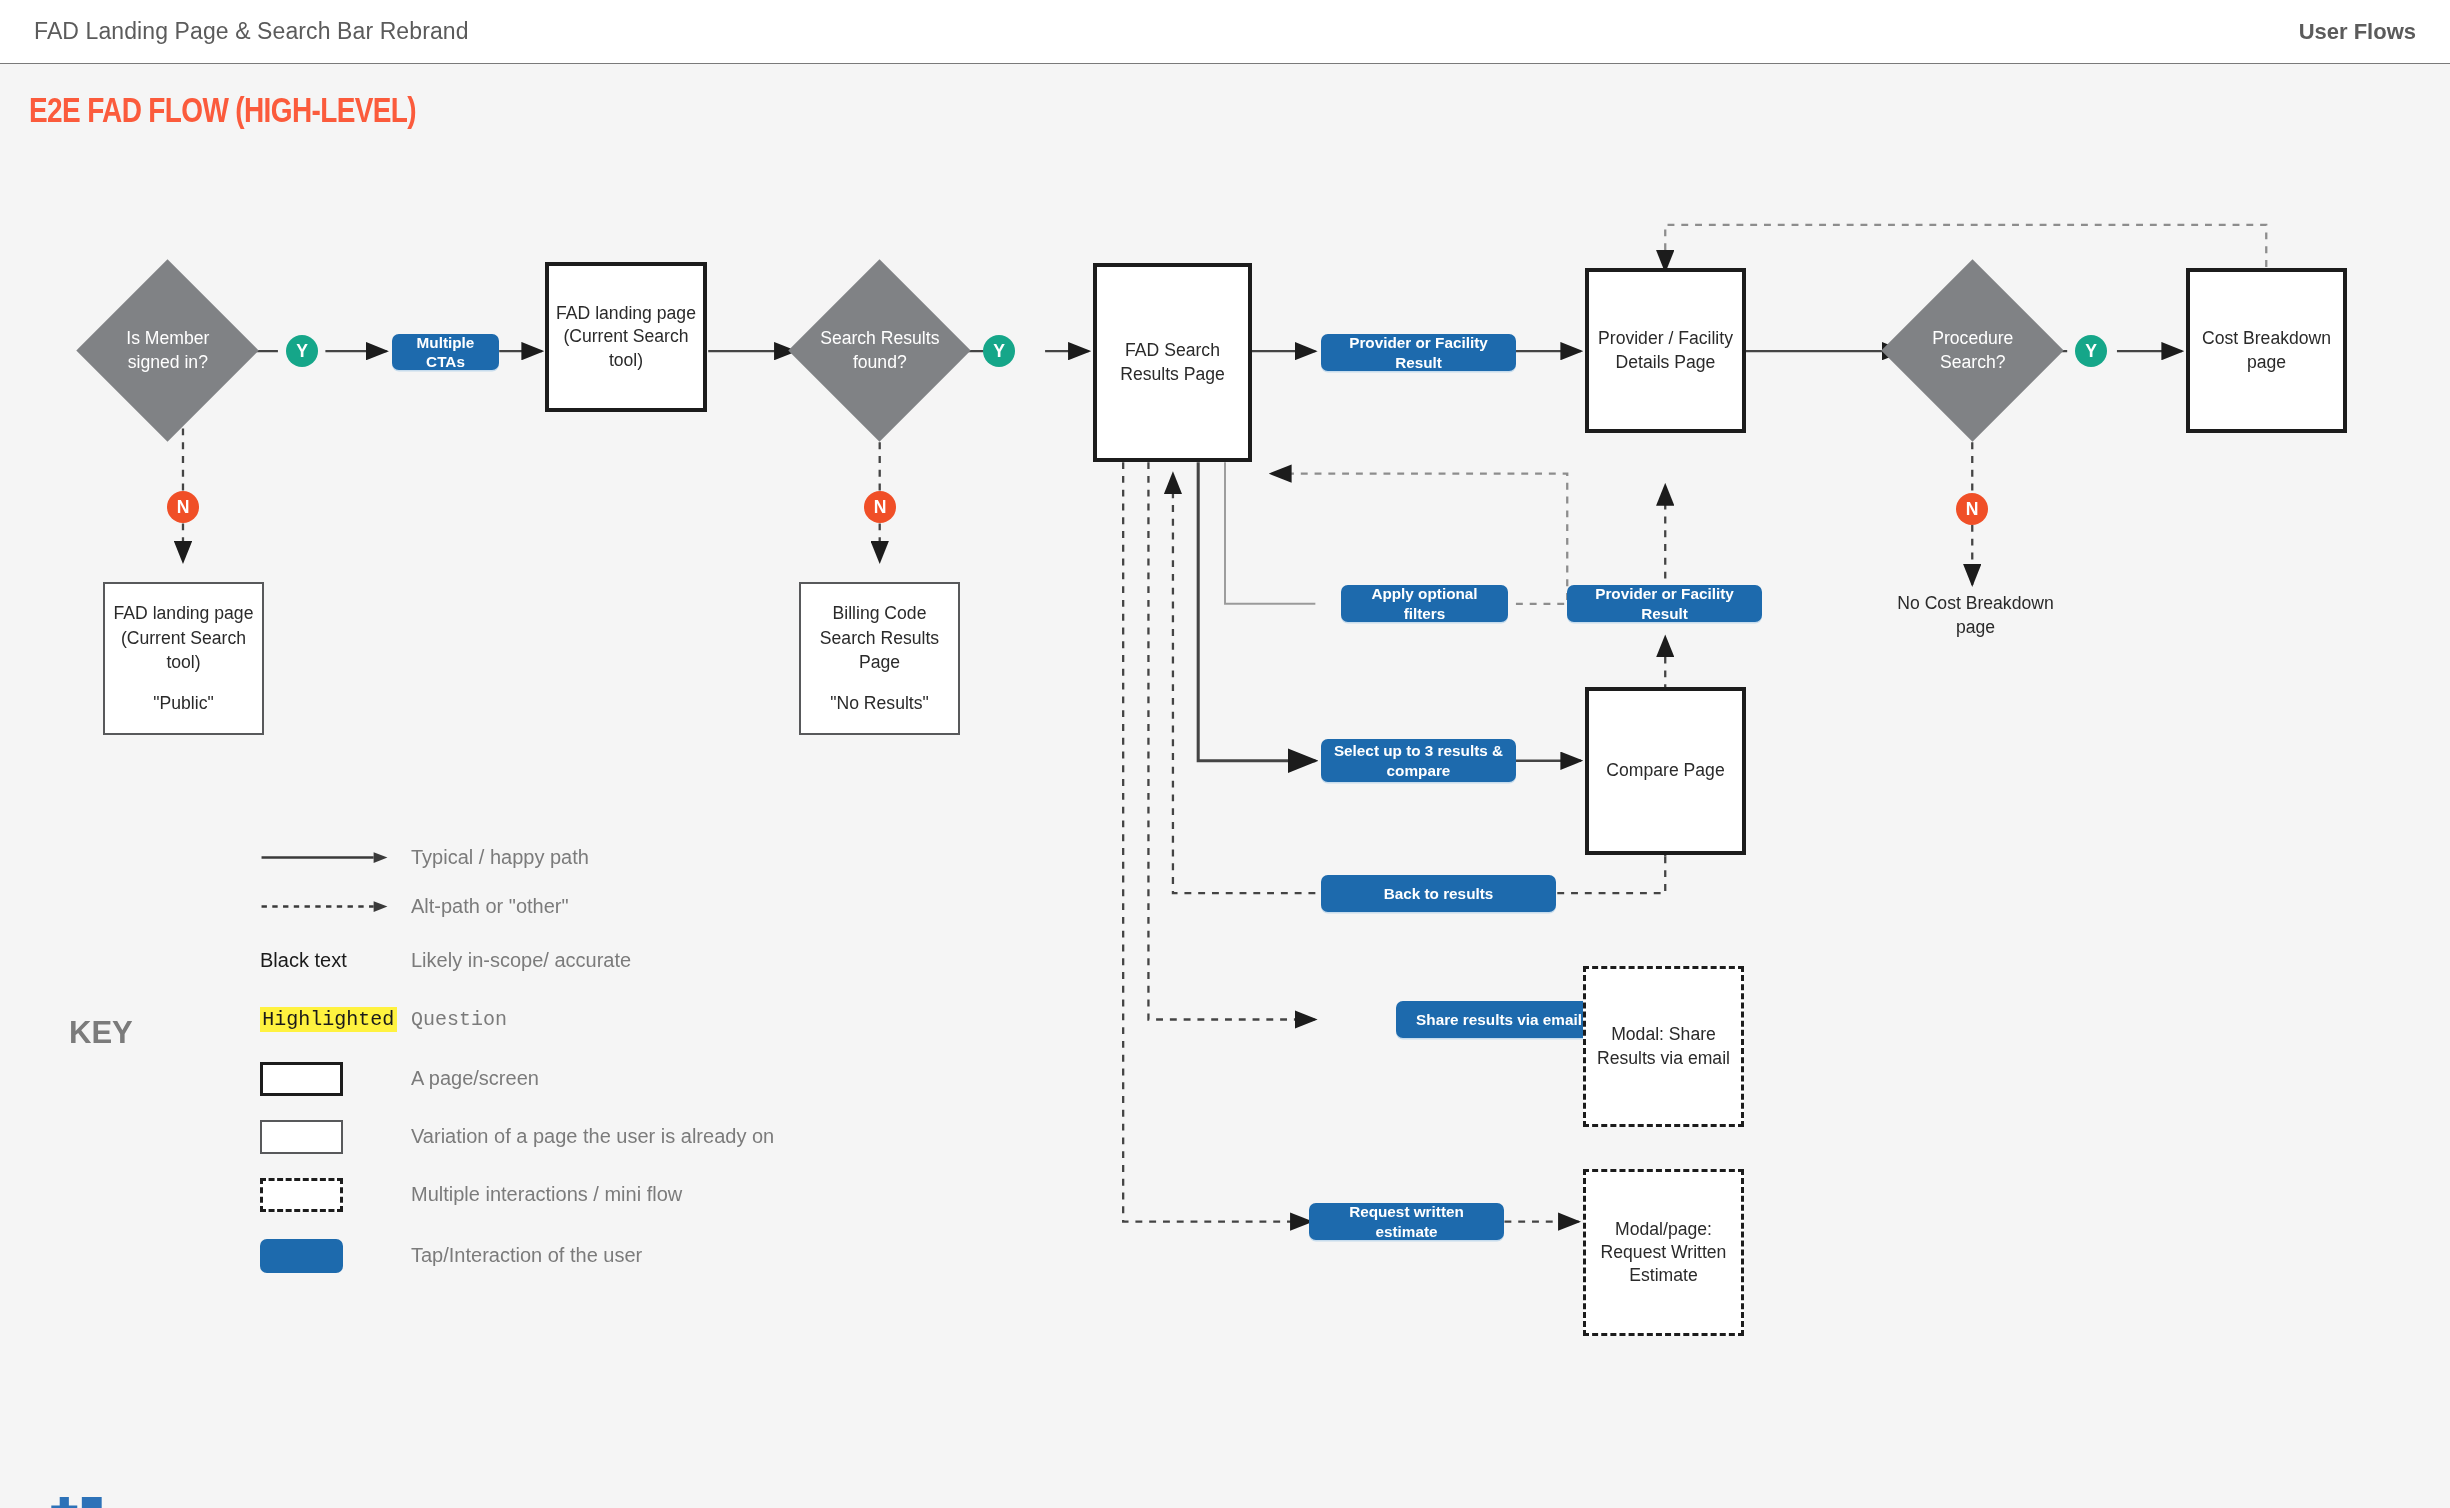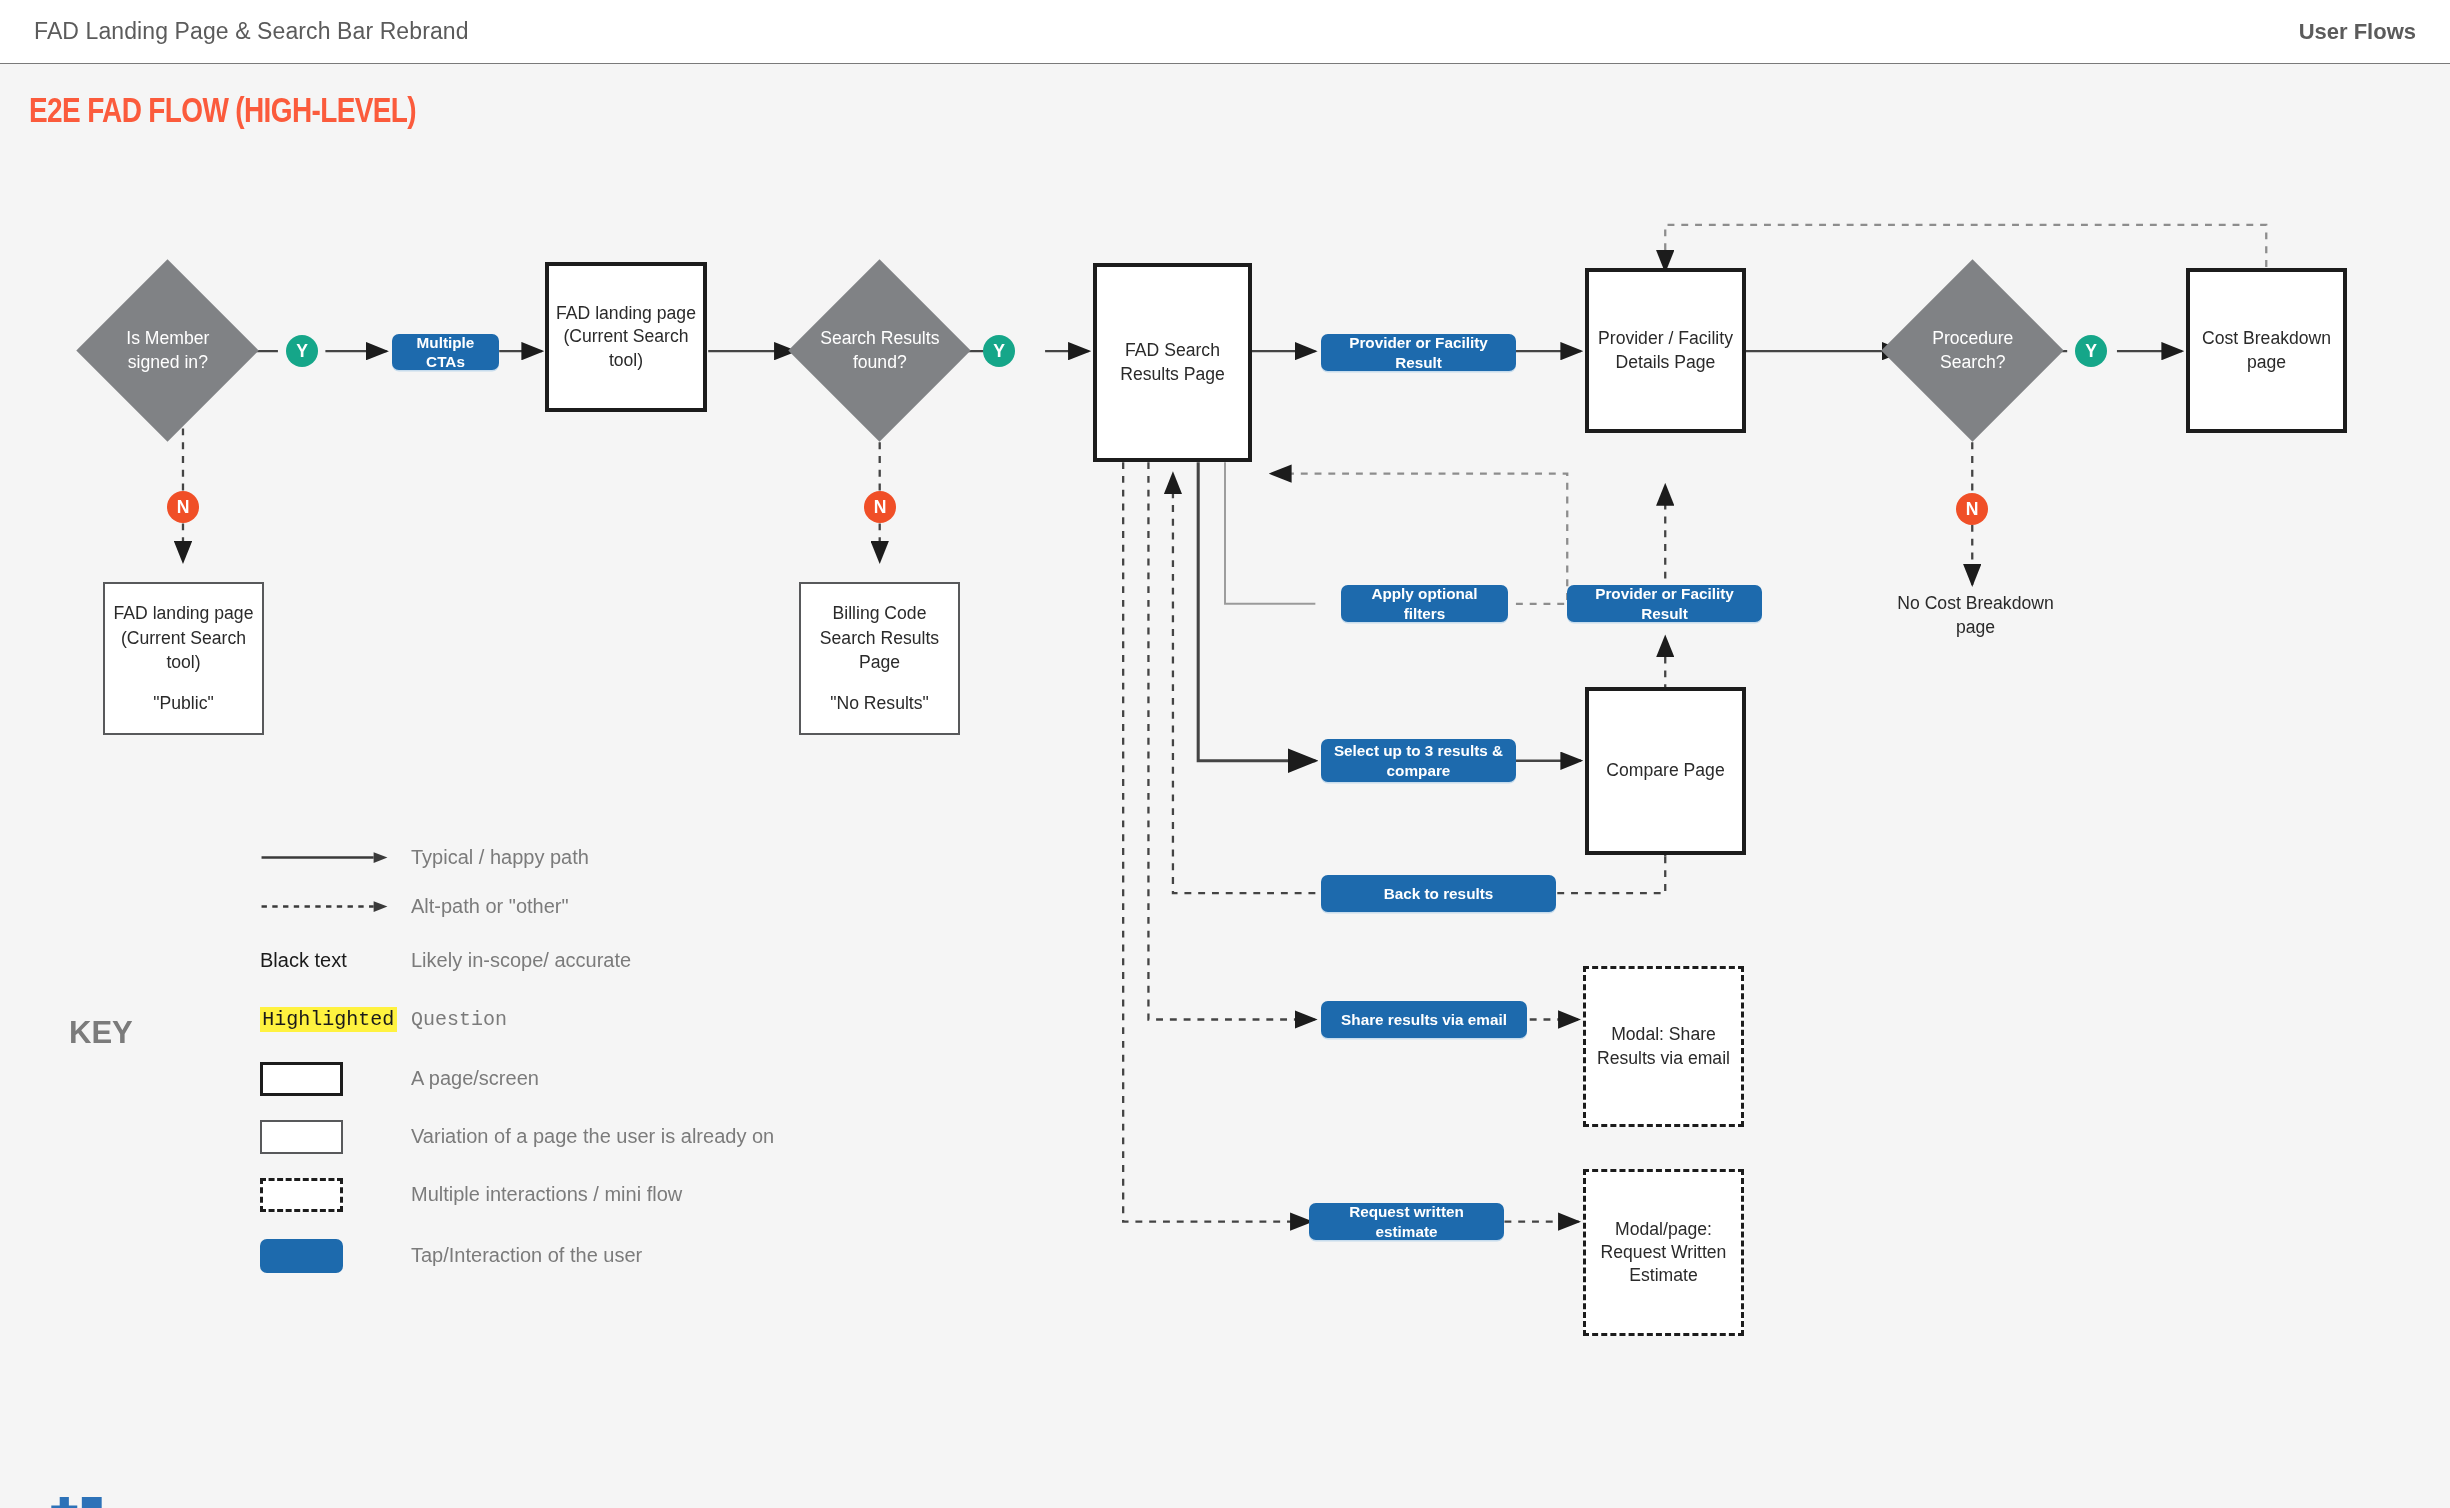--- a/index.html
+++ b/index.html
@@ -220,21 +220,21 @@
 <div class="node tap" style="left:1321px; top:521px; width:167px; height:37px;margin-left:20px;">Apply optional filters</div>
 
 <div class="node tap" style="left:1567px; top:521px; width:195px; height:37px;">Provider or Facility Result</div>
 
 <div class="node tap" style="left:1321px; top:675px; width:195px; height:43px;">Select up to 3 results &amp; compare</div>
 
 <div class="node page" style="left:1585px; top:623px; width:161px; height:168px;">Compare Page</div>
 
 <div class="node tap" style="left:1321px; top:811px; width:235px; height:37px;">Back to results</div>
 
-<div class="node tap" style="left:1321px; top:937px; width:206px; height:37px;">Share results via email</div>
+<div class="node tap" style="left:1396px; top:937px; width:206px; height:37px;">Share results via email</div>
 
 <div class="node miniflow" style="left:1583px; top:902px; width:161px; height:161px;">Modal: Share Results via email</div>
 
 <div class="node tap" style="left:1309px; top:1139px; width:195px; height:37px;">Request written estimate</div>
 
 <div class="node miniflow" style="left:1583px; top:1105px; width:161px; height:167px;">Modal/page: Request Written Estimate</div>
 
 <div id="key">
   <div class="keyword">KEY</div>
 

